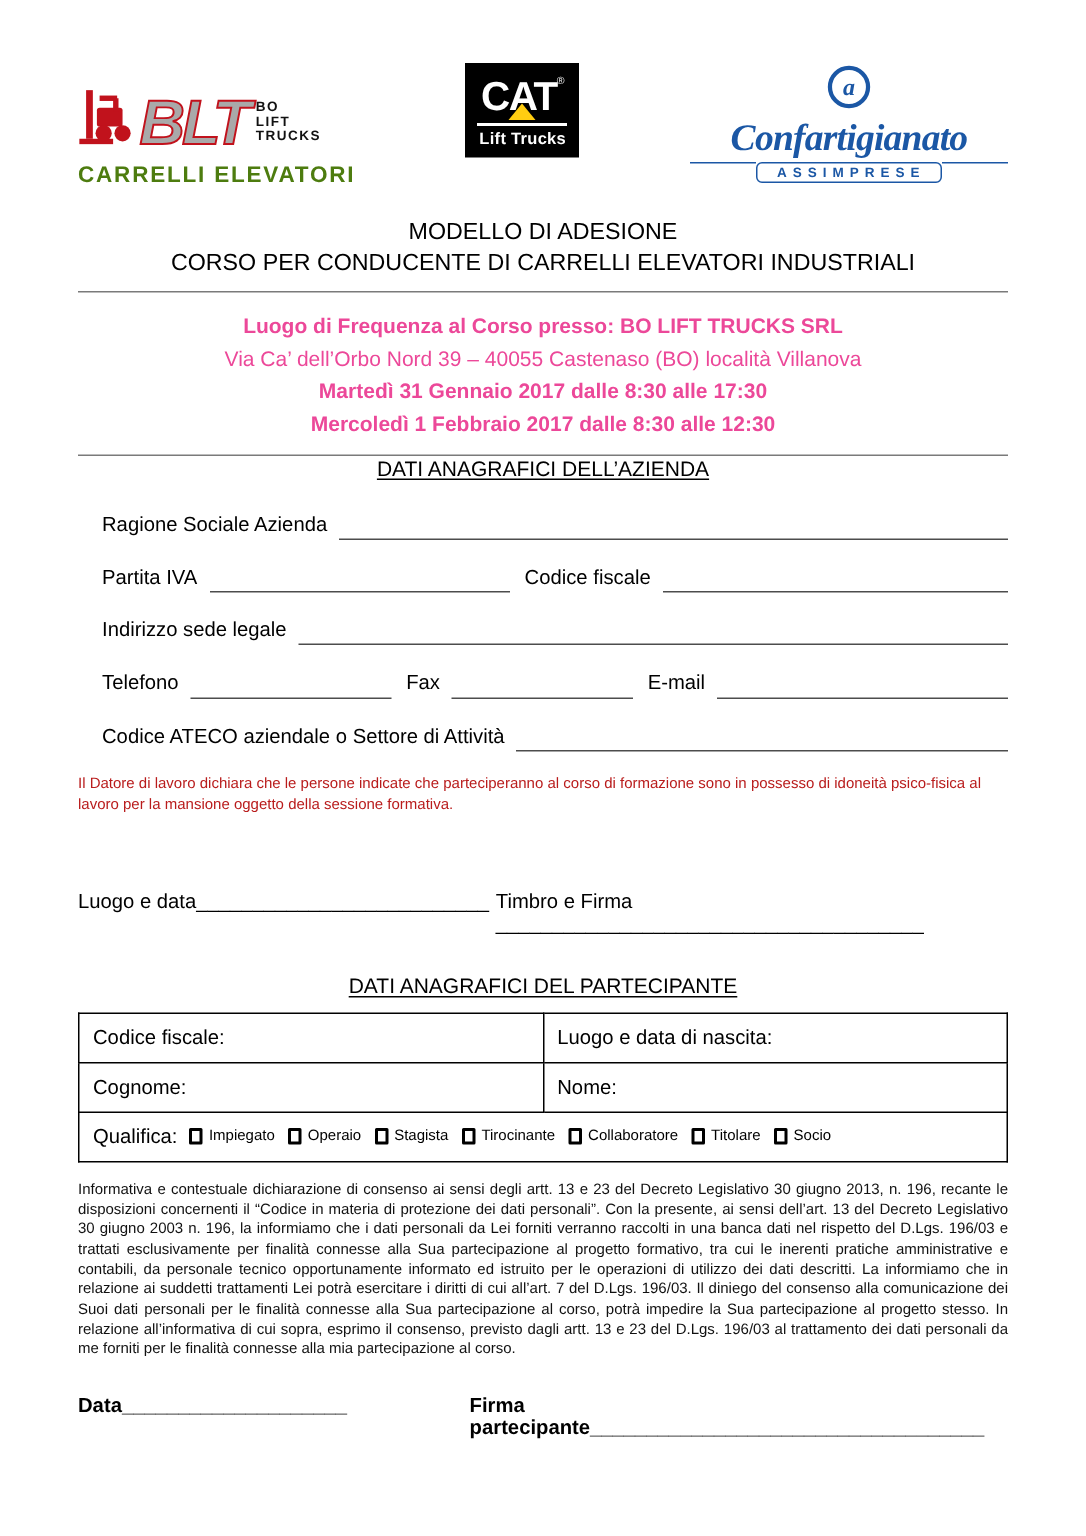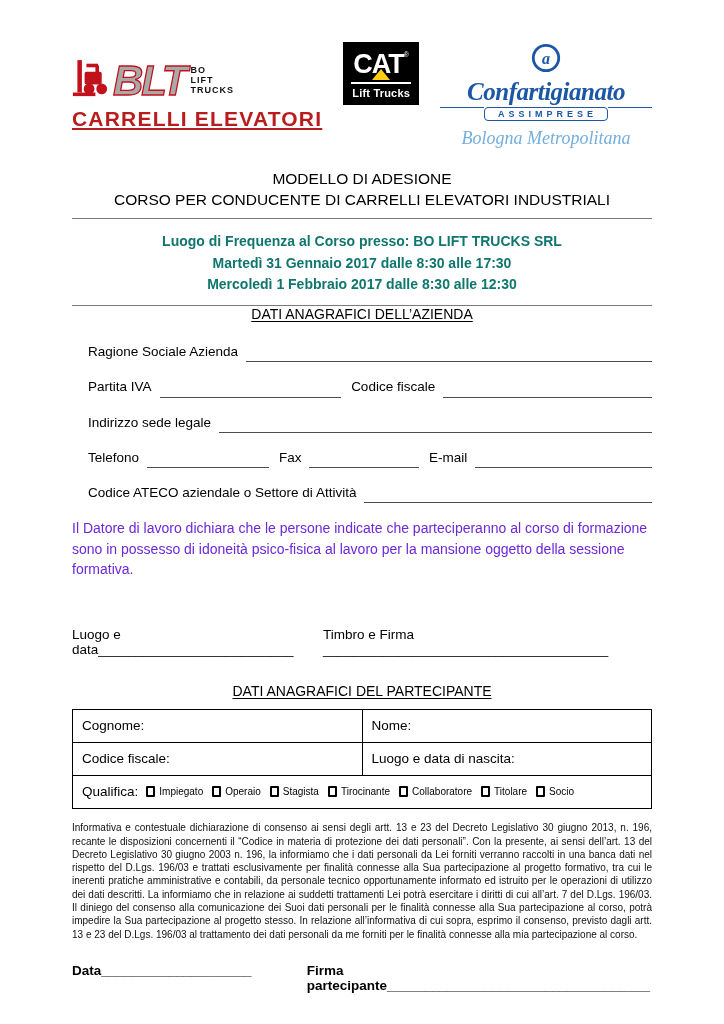--- a/index.html
+++ b/index.html
@@ -3,34 +3,34 @@
 <meta charset="utf-8">
 <style>
   * { box-sizing: border-box; margin: 0; padding: 0; }
   html, body { width: 724px; background: #ffffff; }
   body {
     height: 1024px;
     font-family: "Liberation Sans", sans-serif;
     color: #1a1a1a;
     overflow: hidden;
   }
-  .page { width: 724px; height: 1024px; padding: 0 72px; position: relative; }
+  .page { width: 724px; height: 1024px; padding: 0 52px; position: relative; }
 
   
   .header { display: flex; justify-content: space-between; align-items: flex-start; padding-top: 42px; }
 
   .blt-logo { margin-top: 16px; }
   .blt-top { display: flex; align-items: center; gap: 5px; }
   .blt-acronym {
     font-size: 42px; font-weight: 800; font-style: italic;
     color: #a9a9a9; letter-spacing: -2px; line-height: 0.9;
     -webkit-text-stroke: 1.3px #c1121c;
   }
   .blt-stack { font-size: 9px; font-weight: 700; line-height: 1.1; color: #111; letter-spacing: 1px; }
-  .blt-caption { margin-top: 3px; font-size: 21px; font-weight: 800; color: #b91c1c; letter-spacing: 1.2px; text-decoration: underline; }
+  .blt-caption { margin-top: 3px; font-size: 15px; font-weight: 800; color: #4d7c0f; letter-spacing: 1.2px; }
 
   .cat-logo { background: #000; color: #fff; width: 76px; padding: 9px 6px 6px; text-align: center; margin-top: 0; }
   .cat-brand-row { position: relative; display: inline-block; }
   .cat-brand { font-size: 27px; font-weight: 800; letter-spacing: -1px; line-height: 1; }
   .cat-reg { font-size: 7px; vertical-align: top; }
   .cat-triangle {
     position: absolute; left: 50%; bottom: -2px; transform: translateX(-50%);
     width: 0; height: 0;
     border-left: 9px solid transparent; border-right: 9px solid transparent;
     border-bottom: 11px solid #ffcd11;
@@ -54,42 +54,42 @@
   }
   .conf-caption {
     font-family: "Liberation Serif", serif;
     font-size: 18px; font-style: italic; color: #74aede; margin-top: 7px;
   }
 
   
   .doc-title { text-align: center; margin-top: 20px; font-size: 15.5px; font-weight: 400; line-height: 1.35; color: #000; }
   .rule { border: none; border-top: 1px solid #7a7a7a; margin-top: 7px; }
 
-  .course { text-align: center; margin-top: 12px; font-size: 14px; line-height: 1.55; color: #0f766e; }
+  .course { text-align: center; margin-top: 12px; font-size: 14px; line-height: 1.55; color: #ec4899; }
   .course .b { font-weight: 700; }
   .rule2 { border: none; border-top: 1px solid #7a7a7a; margin-top: 9px; }
 
   .section-heading { text-align: center; font-size: 14px; color: #000; text-decoration: underline; text-underline-offset: 2px; }
   .sh-azienda { }
   .sh-partecipante { margin-top: 26px; }
 
   
   .form-rows { margin-top: 20px; font-size: 13.5px; color: #000; }
   .frow { display: flex; align-items: flex-end; margin-bottom: 15px; line-height: 1.5; margin-left: 16px; }
   .lbl { white-space: nowrap; padding-right: 8px; }
   .lbl-mid { padding-left: 10px; }
   .fill { border-bottom: 1px solid #4d4d4d; height: 1.35em; }
   .f1 { flex: 1; }
   .f-piva { flex: 1; }
   .f-cf { flex: 1.15; }
   .f-tel { flex: 1; }
   .f-fax { flex: 0.9; }
   .f-mail { flex: 1.45; }
 
-  .declaration { margin-top: 2px; font-size: 14px; line-height: 1.45; color: #6d28d9; }
+  .declaration { margin-top: 2px; font-size: 10px; line-height: 1.45; color: #b91c1c; }
 
   .sign-row { display: flex; margin-top: 48px; font-size: 13.5px; color: #000; }
   .sign-left { width: 50%; }
 
   
   .ptable { width: 100%; border-collapse: collapse; margin-top: 10px; font-size: 13.5px; color: #000; }
   .ptable td { border: 1px solid #000; padding: 8px 9px 9px; vertical-align: top; }
   .ptable .half { width: 50%; }
   .q-row { display: flex; align-items: center; flex-wrap: nowrap; white-space: nowrap; }
   .q-label { margin-right: 8px; }
@@ -148,33 +148,33 @@
       <div class="conf-emblem-wrap">
         <svg width="32" height="32" viewBox="0 0 34 34" aria-hidden="true">
           <circle cx="17" cy="17" r="13.5" fill="none" stroke="#1b57a5" stroke-width="3"></circle>
           <text x="17" y="23" text-anchor="middle" font-size="17" font-weight="bold" font-style="italic" fill="#1b57a5" font-family="Liberation Serif, serif">a</text>
         </svg>
       </div>
       <div class="conf-brand">Confartigianato</div>
       <div class="assimprese-row">
         <span class="conf-badge">ASSIMPRESE</span>
       </div>
-      <div class="conf-caption">Bologna Metropolitana</div>
     </div>
 
   </div>
 
   <div class="doc-title">
     <div>MODELLO DI ADESIONE</div>
     <div>CORSO PER CONDUCENTE DI CARRELLI ELEVATORI INDUSTRIALI</div>
   </div>
   <hr class="rule">
 
   <div class="course">
     <div class="b">Luogo di Frequenza al Corso presso: BO LIFT TRUCKS SRL</div>
+    <div>Via Ca’ dell’Orbo Nord 39 – 40055 Castenaso (BO) località Villanova</div>
     <div class="b">Martedì 31 Gennaio 2017 dalle 8:30 alle 17:30</div>
     <div class="b">Mercoledì 1 Febbraio 2017 dalle 8:30 alle 12:30</div>
   </div>
   <hr class="rule2">
 
   <div class="section-heading sh-azienda">DATI ANAGRAFICI DELL’AZIENDA</div>
 
   <div class="form-rows">
     <div class="frow">
       <span class="lbl">Ragione Sociale Azienda</span>
@@ -209,26 +209,26 @@
   <div class="sign-row">
     <span class="sign-left">Luogo e data__________________________</span>
     <span>Timbro e Firma ______________________________________</span>
   </div>
 
   <div class="section-heading sh-partecipante">DATI ANAGRAFICI DEL PARTECIPANTE</div>
 
   <table class="ptable">
     <tbody>
         <tr>
+      <td>Codice fiscale:</td>
+      <td>Luogo e data di nascita:</td>
+    </tr>
+    <tr>
       <td class="half">Cognome:</td>
       <td class="half">Nome:</td>
-    </tr>
-    <tr>
-      <td>Codice fiscale:</td>
-      <td>Luogo e data di nascita:</td>
     </tr>
     <tr>
       <td colspan="2">
         <div class="q-row">
           <span class="q-label">Qualifica:</span>
           <span class="q-opt">
             <span class="cbx"></span>
             <span>Impiegato</span>
           </span>
           <span class="q-opt">

